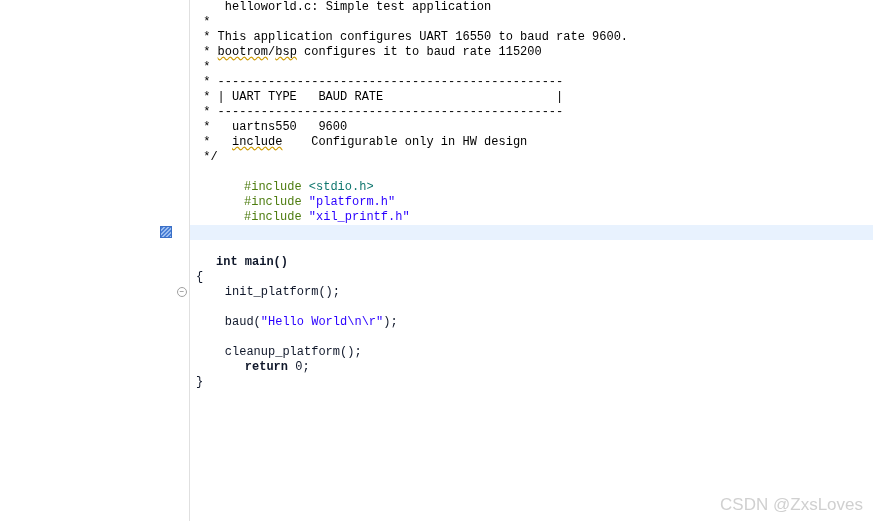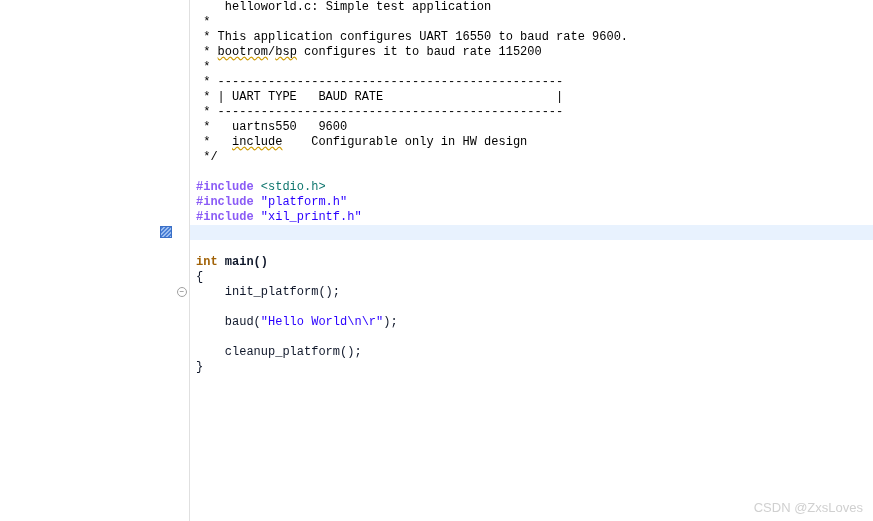--- a/index.html
+++ b/index.html
@@ -33,22 +33,22 @@
     position: absolute;
     left: 190px;
     top: 0;
     right: 0;
     padding-left: 6px;
     padding-top: 0;
     line-height: 15px;
   }
   .line { white-space: pre; height: 15px; }
   .comment { color: #000000; }
-  .keyword { color: #a16207; font-weight: bold; }
-  .directive { color: #8b5cf6; font-weight: bold; }
+  .keyword { color: #0f172a; font-weight: bold; margin-left: 20px; }
+  .directive { color: #4d7c0f; font-weight: normal; margin-left: 48px; }
   .string { color: #2a00ff; }
   .angle-inc { color: #0f766e; }
   .plain { color: #0f172a; }
   .underline { text-decoration: underline wavy #cc9900; text-decoration-skip-ink: none; }
   .highlight-line {
     position: absolute;
     left: 190px;
     right: 0;
     height: 15px;
     background: #e8f2fe;
@@ -79,21 +79,21 @@
     text-align: center;
     color: #707070;
     z-index: 2;
   }
   .watermark {
     position: absolute;
     right: 10px;
     bottom: 6px;
     color: #d0d0d0;
     font-family: Arial, sans-serif;
-    font-size: 13px;
+    font-size: 17px;
   }
   .code-layer { position: relative; z-index: 1; }
 </style>
 </head>
 <body>
 
 <div class="left-bar"></div>
 <div class="left-margin"></div>
 
 <div class="highlight-line" style="top:225px;"></div>
@@ -120,17 +120,18 @@
     <div class="line"><span class="directive">#include</span><span class="string"> "xil_printf.h"</span></div>
     <div class="line"></div>
     <div class="line"></div>
     <div class="line"><span class="keyword">int</span><span class="plain" style="font-weight:bold"> main()</span></div>
     <div class="line"><span class="plain">{</span></div>
     <div class="line"><span class="plain">    init_platform();</span></div>
     <div class="line"></div>
     <div class="line"><span class="plain">    baud(</span><span class="string">"Hello World\n\r"</span><span class="plain">);</span></div>
     <div class="line"></div>
     <div class="line"><span class="plain">    cleanup_platform();</span></div>
+    <div class="line"><span class="plain">    </span><span class="keyword">return</span><span class="plain"> 0;</span></div>
     <div class="line"><span class="plain">}</span></div>
   </div>
 </div>
 
 <div class="watermark">CSDN @ZxsLoves</div>
 
 </body></html>

